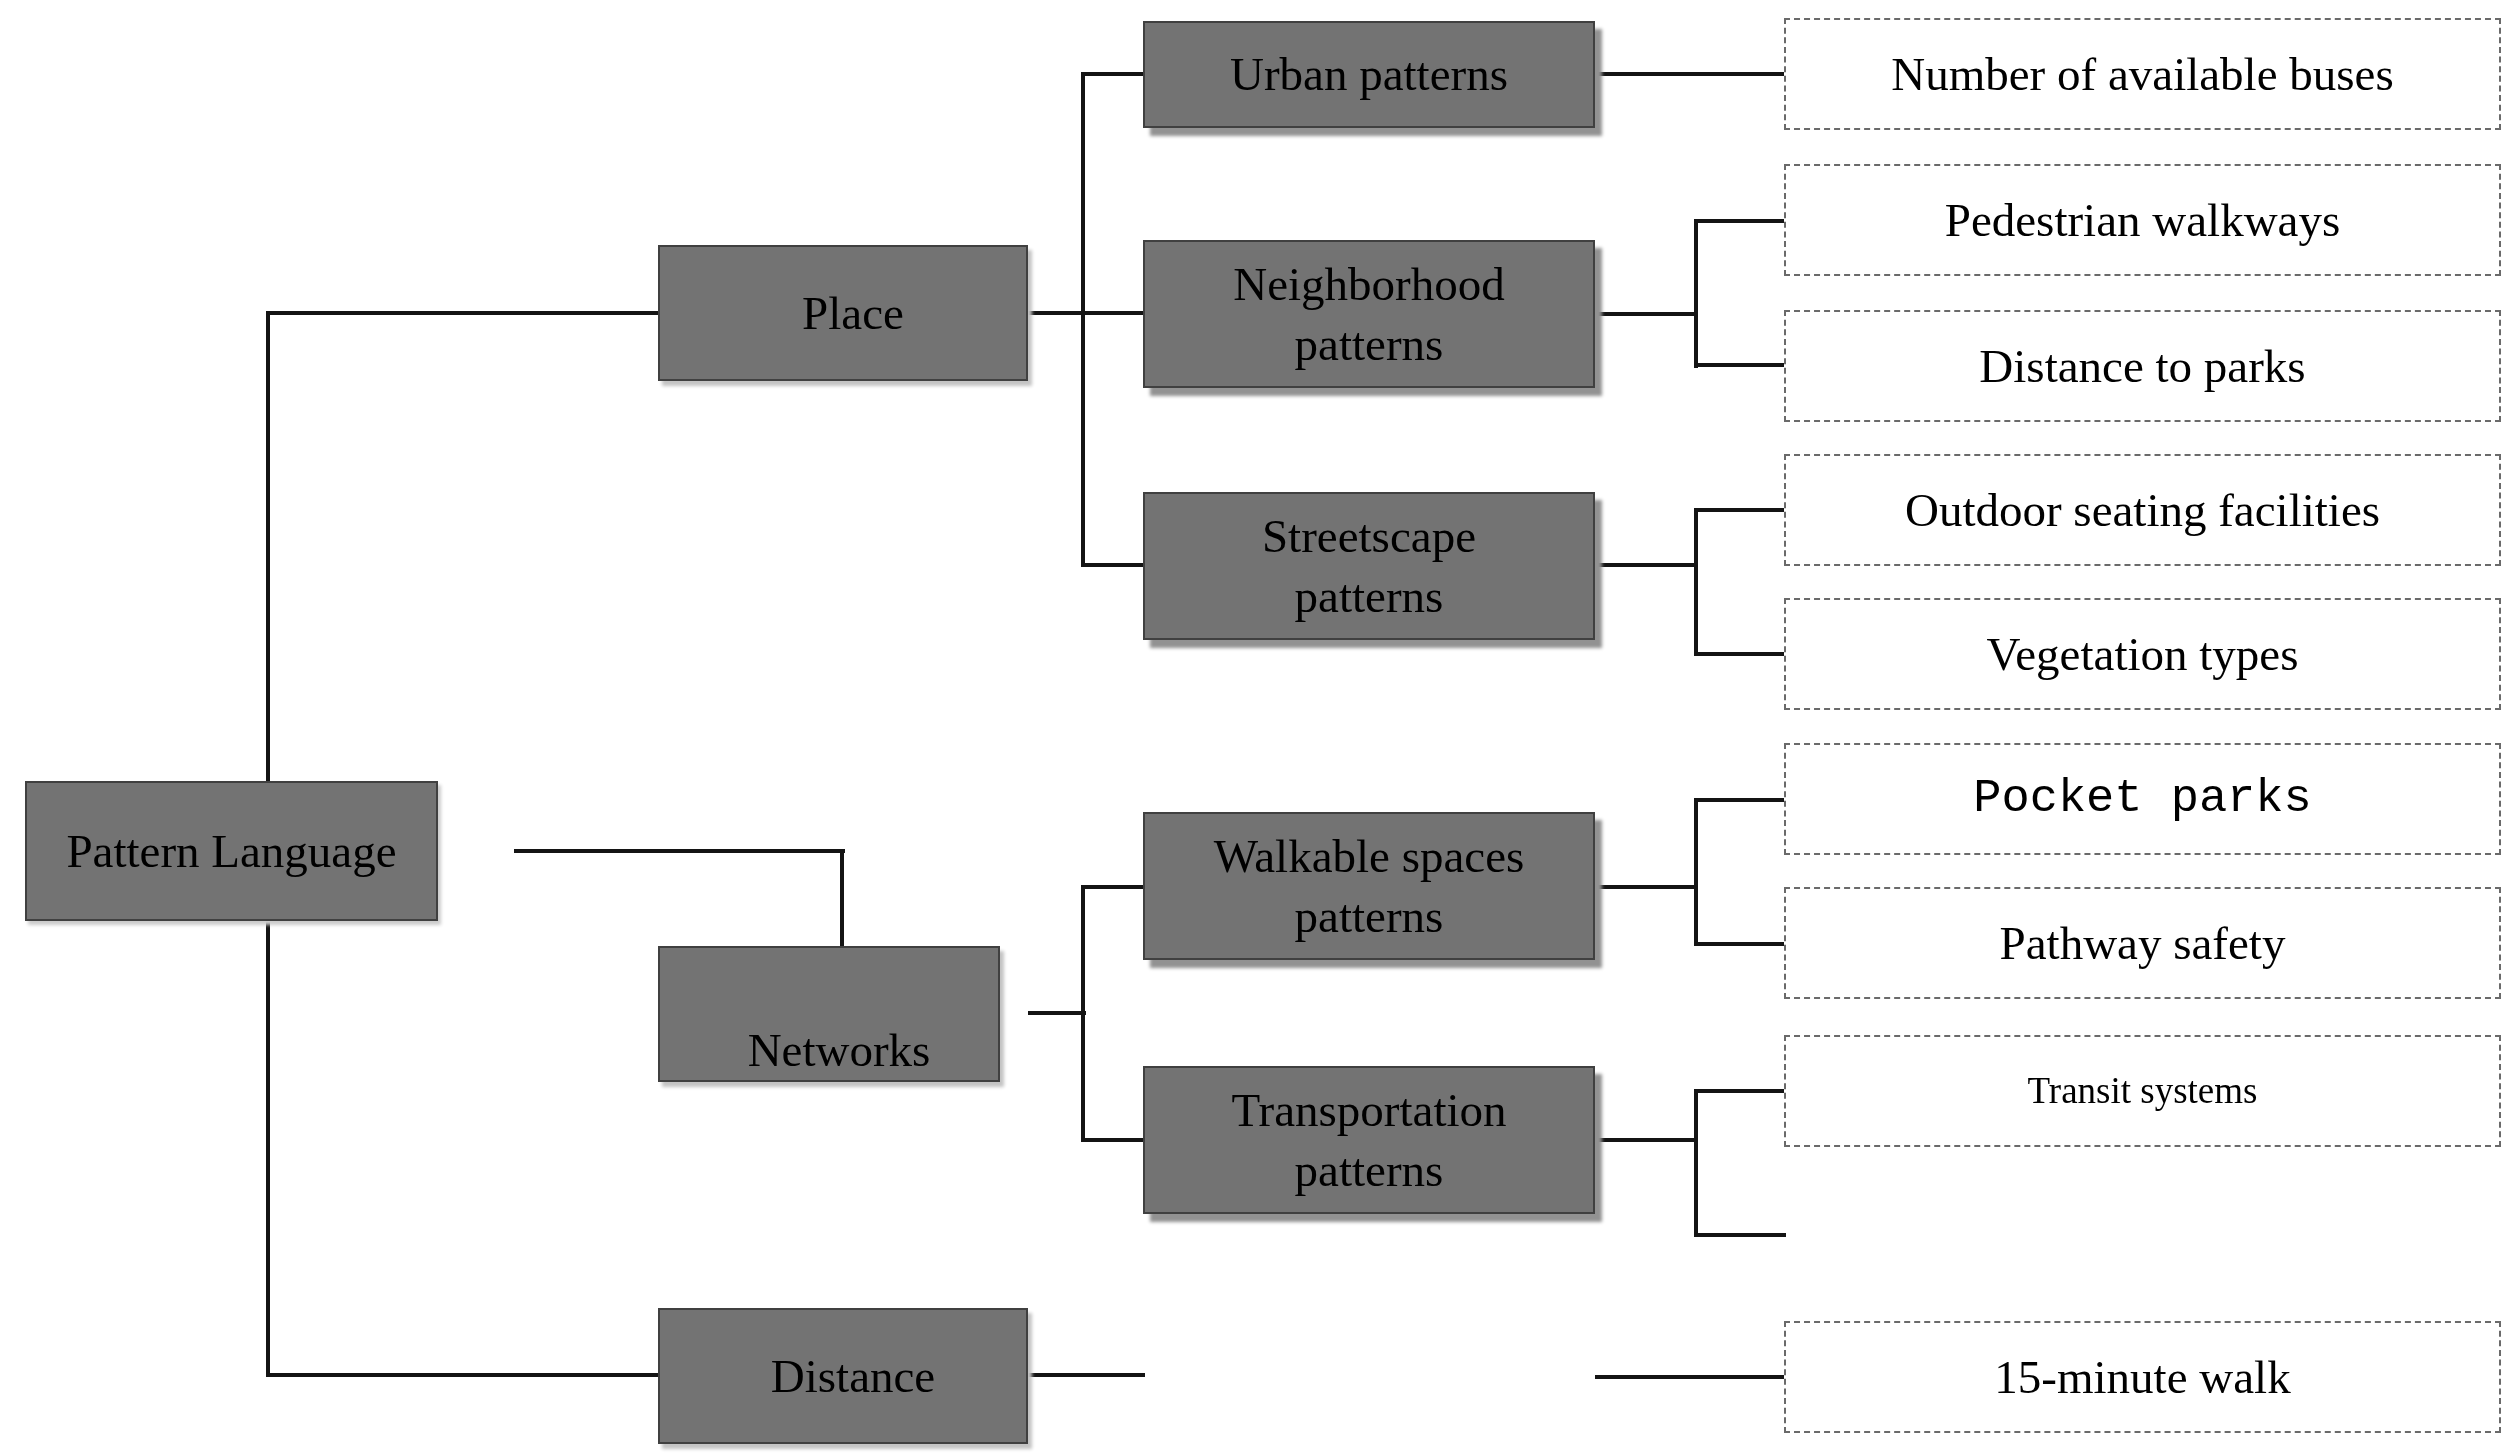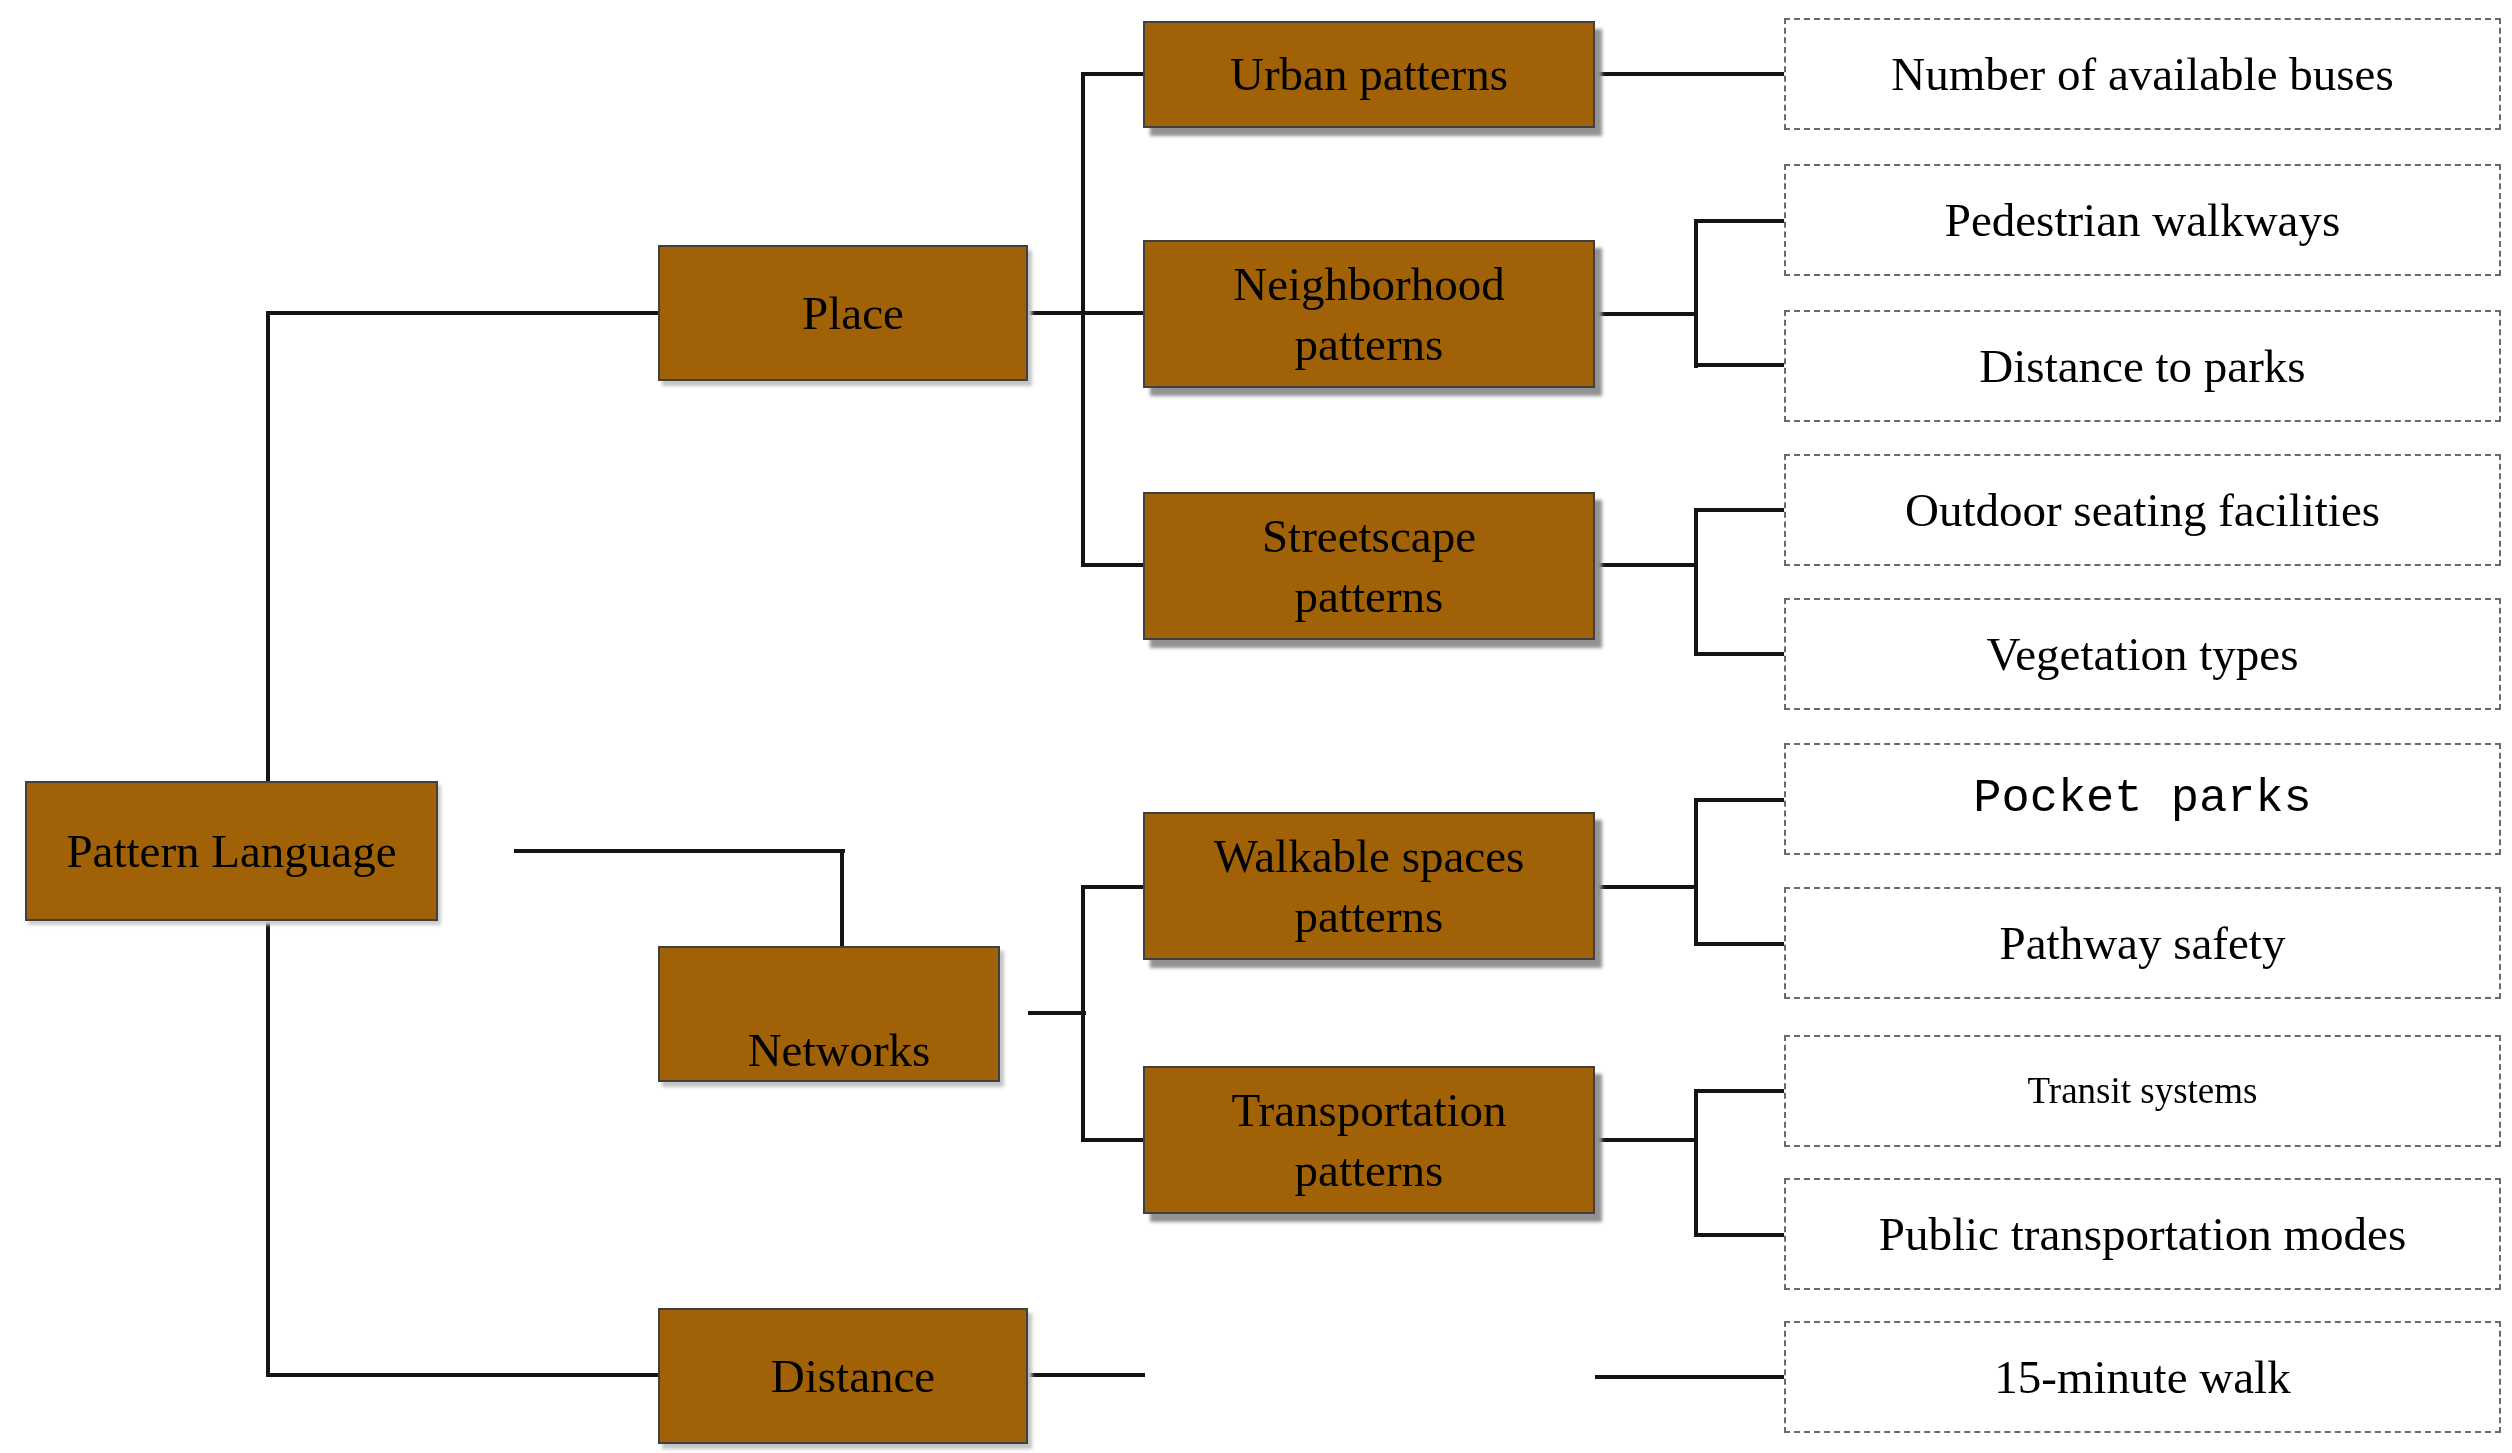--- a/index.html
+++ b/index.html
@@ -5,21 +5,21 @@
   html,body{margin:0;padding:0;background:#ffffff;}
   .canvas{
     position:relative;
     width:2512px;height:1453px;
     background:#ffffff;
     font-family:"Liberation Serif","DejaVu Serif",serif;
     overflow:hidden;
   }
   .node{
     position:absolute;
-    background:#a16207;
+    background:#737373;
     display:flex;align-items:center;justify-content:center;
     text-align:center;color:#000000;
     box-sizing:border-box;
   }
   .node.solid{border:2.5px solid #404040;}
   .node.dashed{border:2.5px dashed #6a6a6a;background:#ffffff;}
   .node.shadow-l1{box-shadow:3.3px 4.1px 3.3px #cccccc;}
   .node.shadow-l2{box-shadow:4.1px 5px 3.3px #c4c4c4;padding-left:20px;}
   .node.shadow-l3{box-shadow:7.4px 8.2px 3.3px #929292;}
   .label{font-size:47px;line-height:1.28;display:block;}
@@ -145,24 +145,19 @@
     <div class="node dashed" style="left: 1784px; top: 887px; width: 717px; height: 112px;">
       <div class="label" style="font-size: 47px; color: rgb(0, 0, 0);">
         <div>Pathway safety</div>
       </div>
     </div>
     <div class="node dashed" style="left: 1784px; top: 1035px; width: 717px; height: 112px;">
       <div class="label" style="font-size: 37px; color: rgb(0, 0, 0);">
         <div>Transit systems</div>
       </div>
     </div>
-    <div class="node dashed" style="left: 1784px; top: 1178px; width: 717px; height: 112px;">
-      <div class="label" style="font-size: 47px; color: rgb(0, 0, 0);">
-        <div>Public transportation modes</div>
-      </div>
-    </div>
     <div class="node dashed" style="left: 1784px; top: 1321px; width: 717px; height: 112px;">
       <div class="label" style="font-size: 47px; color: rgb(0, 0, 0);">
         <div>15-minute walk</div>
       </div>
     </div>
   </div>
 
 
 </body></html>

